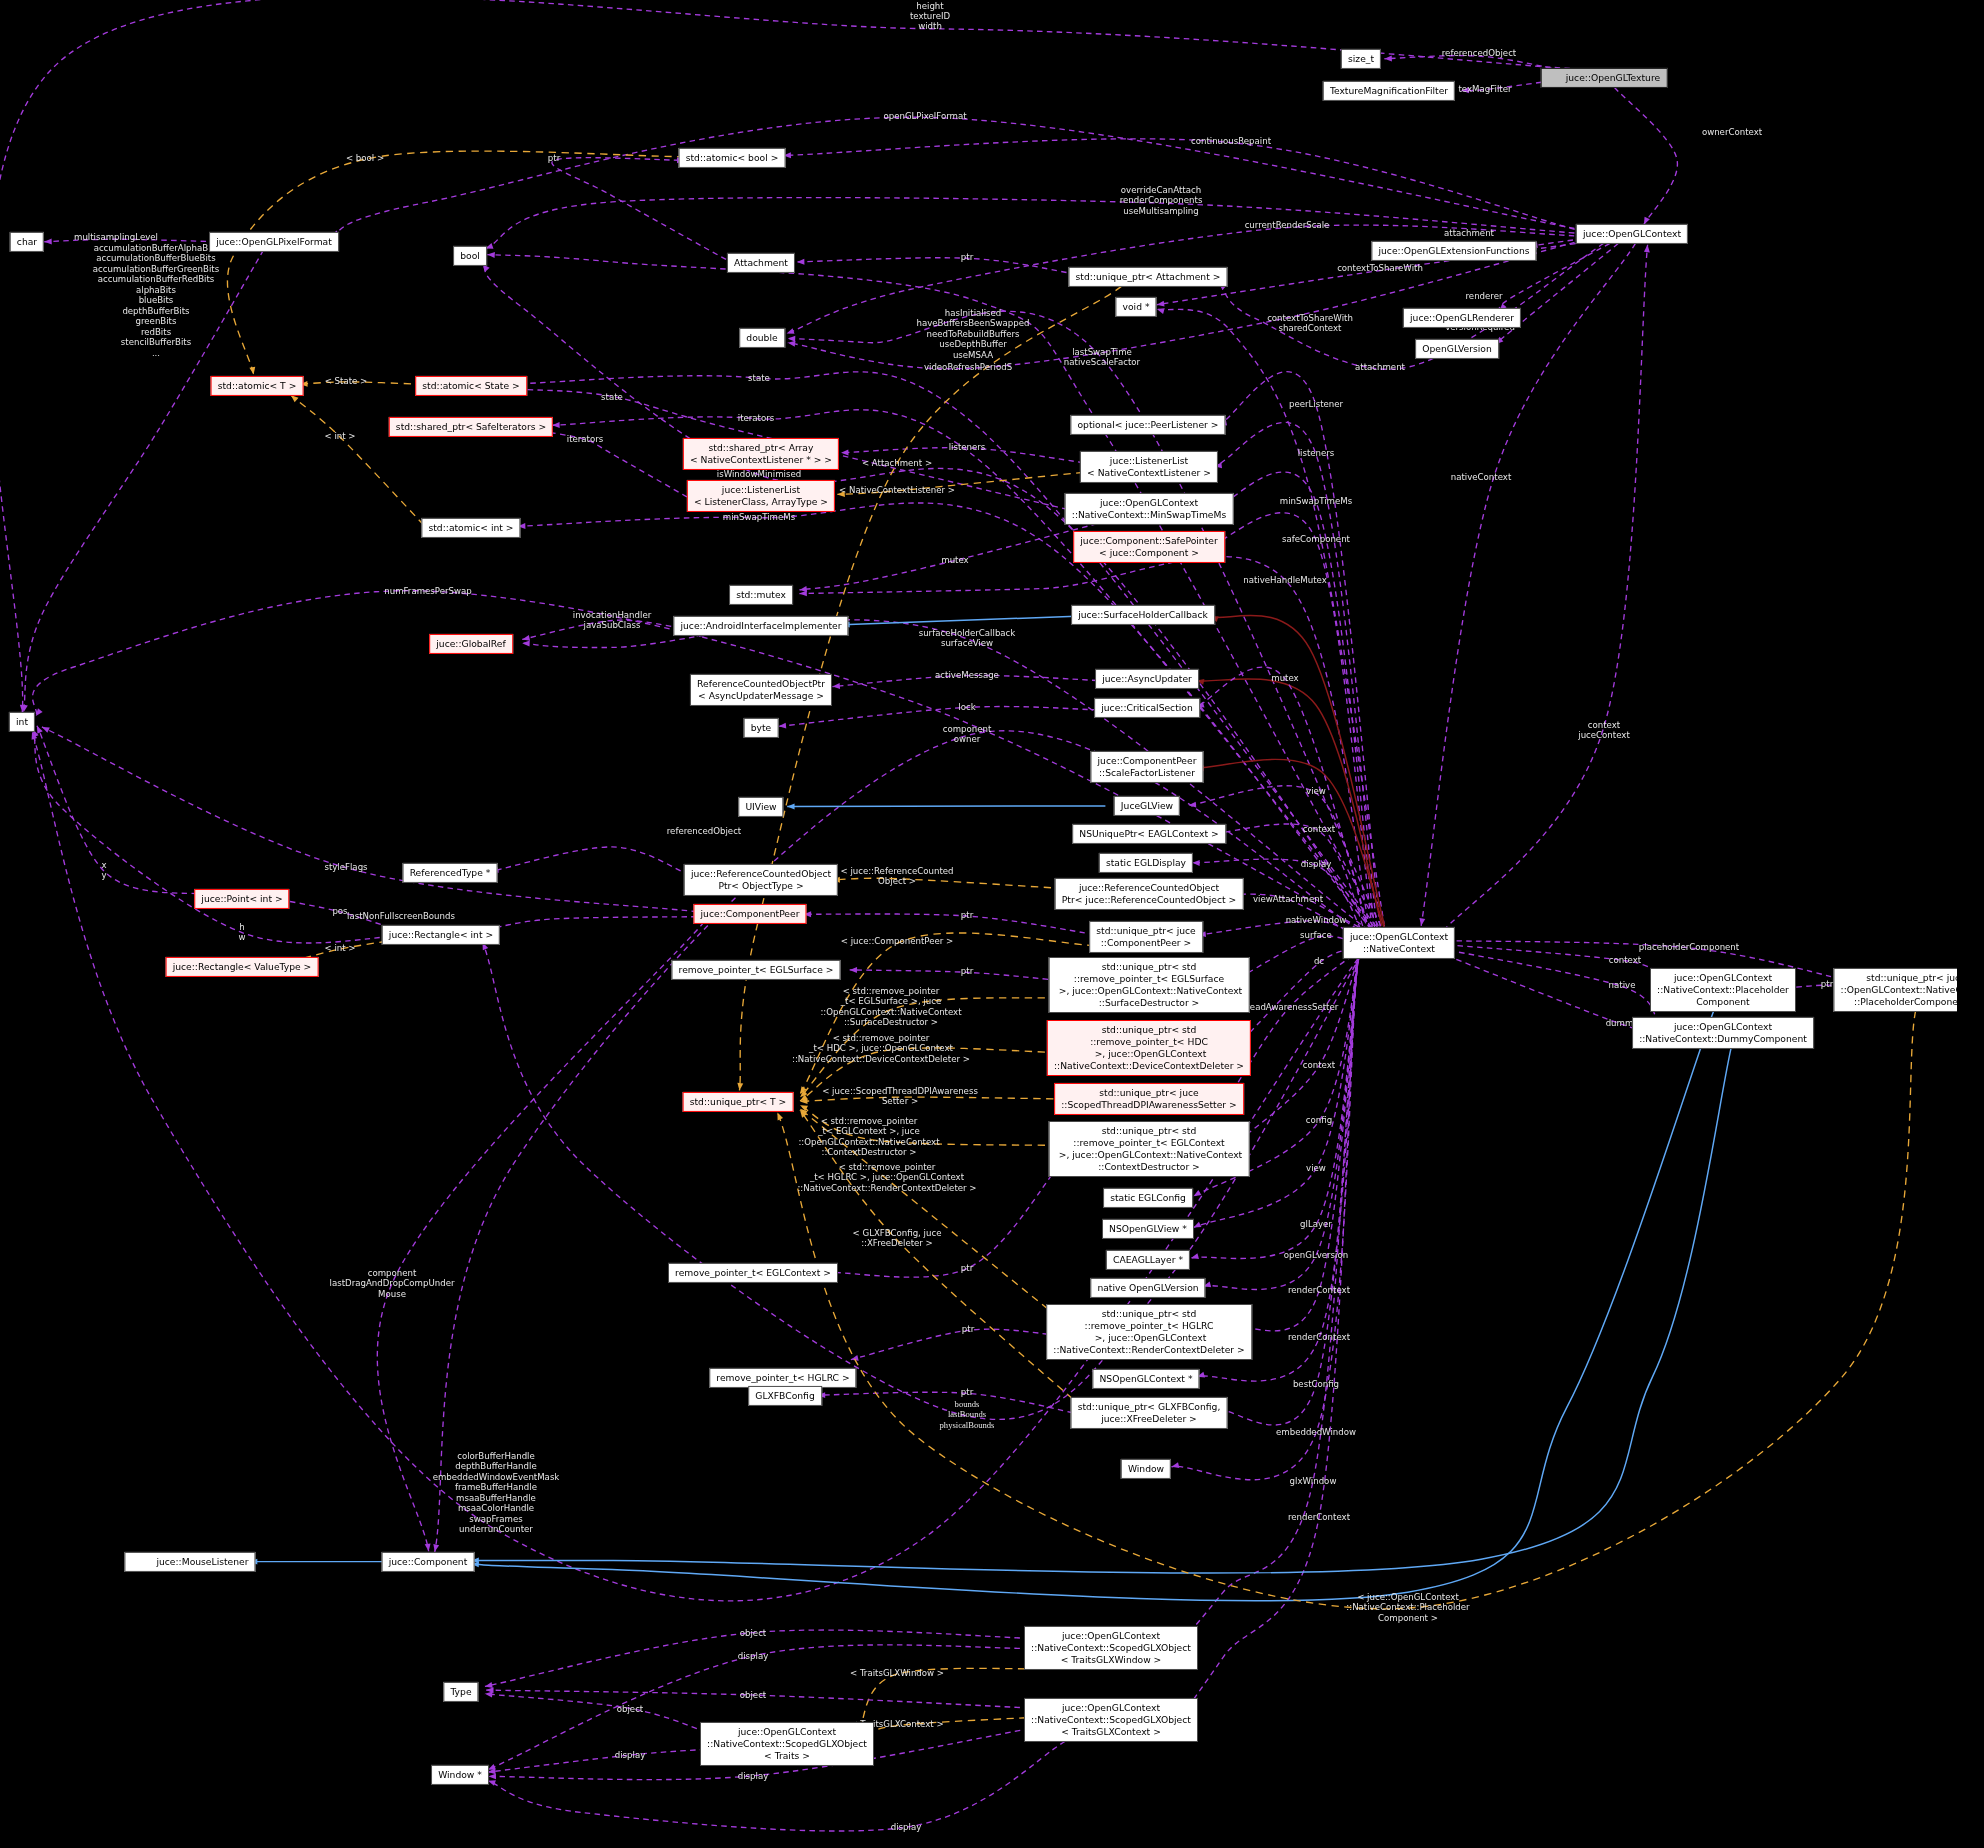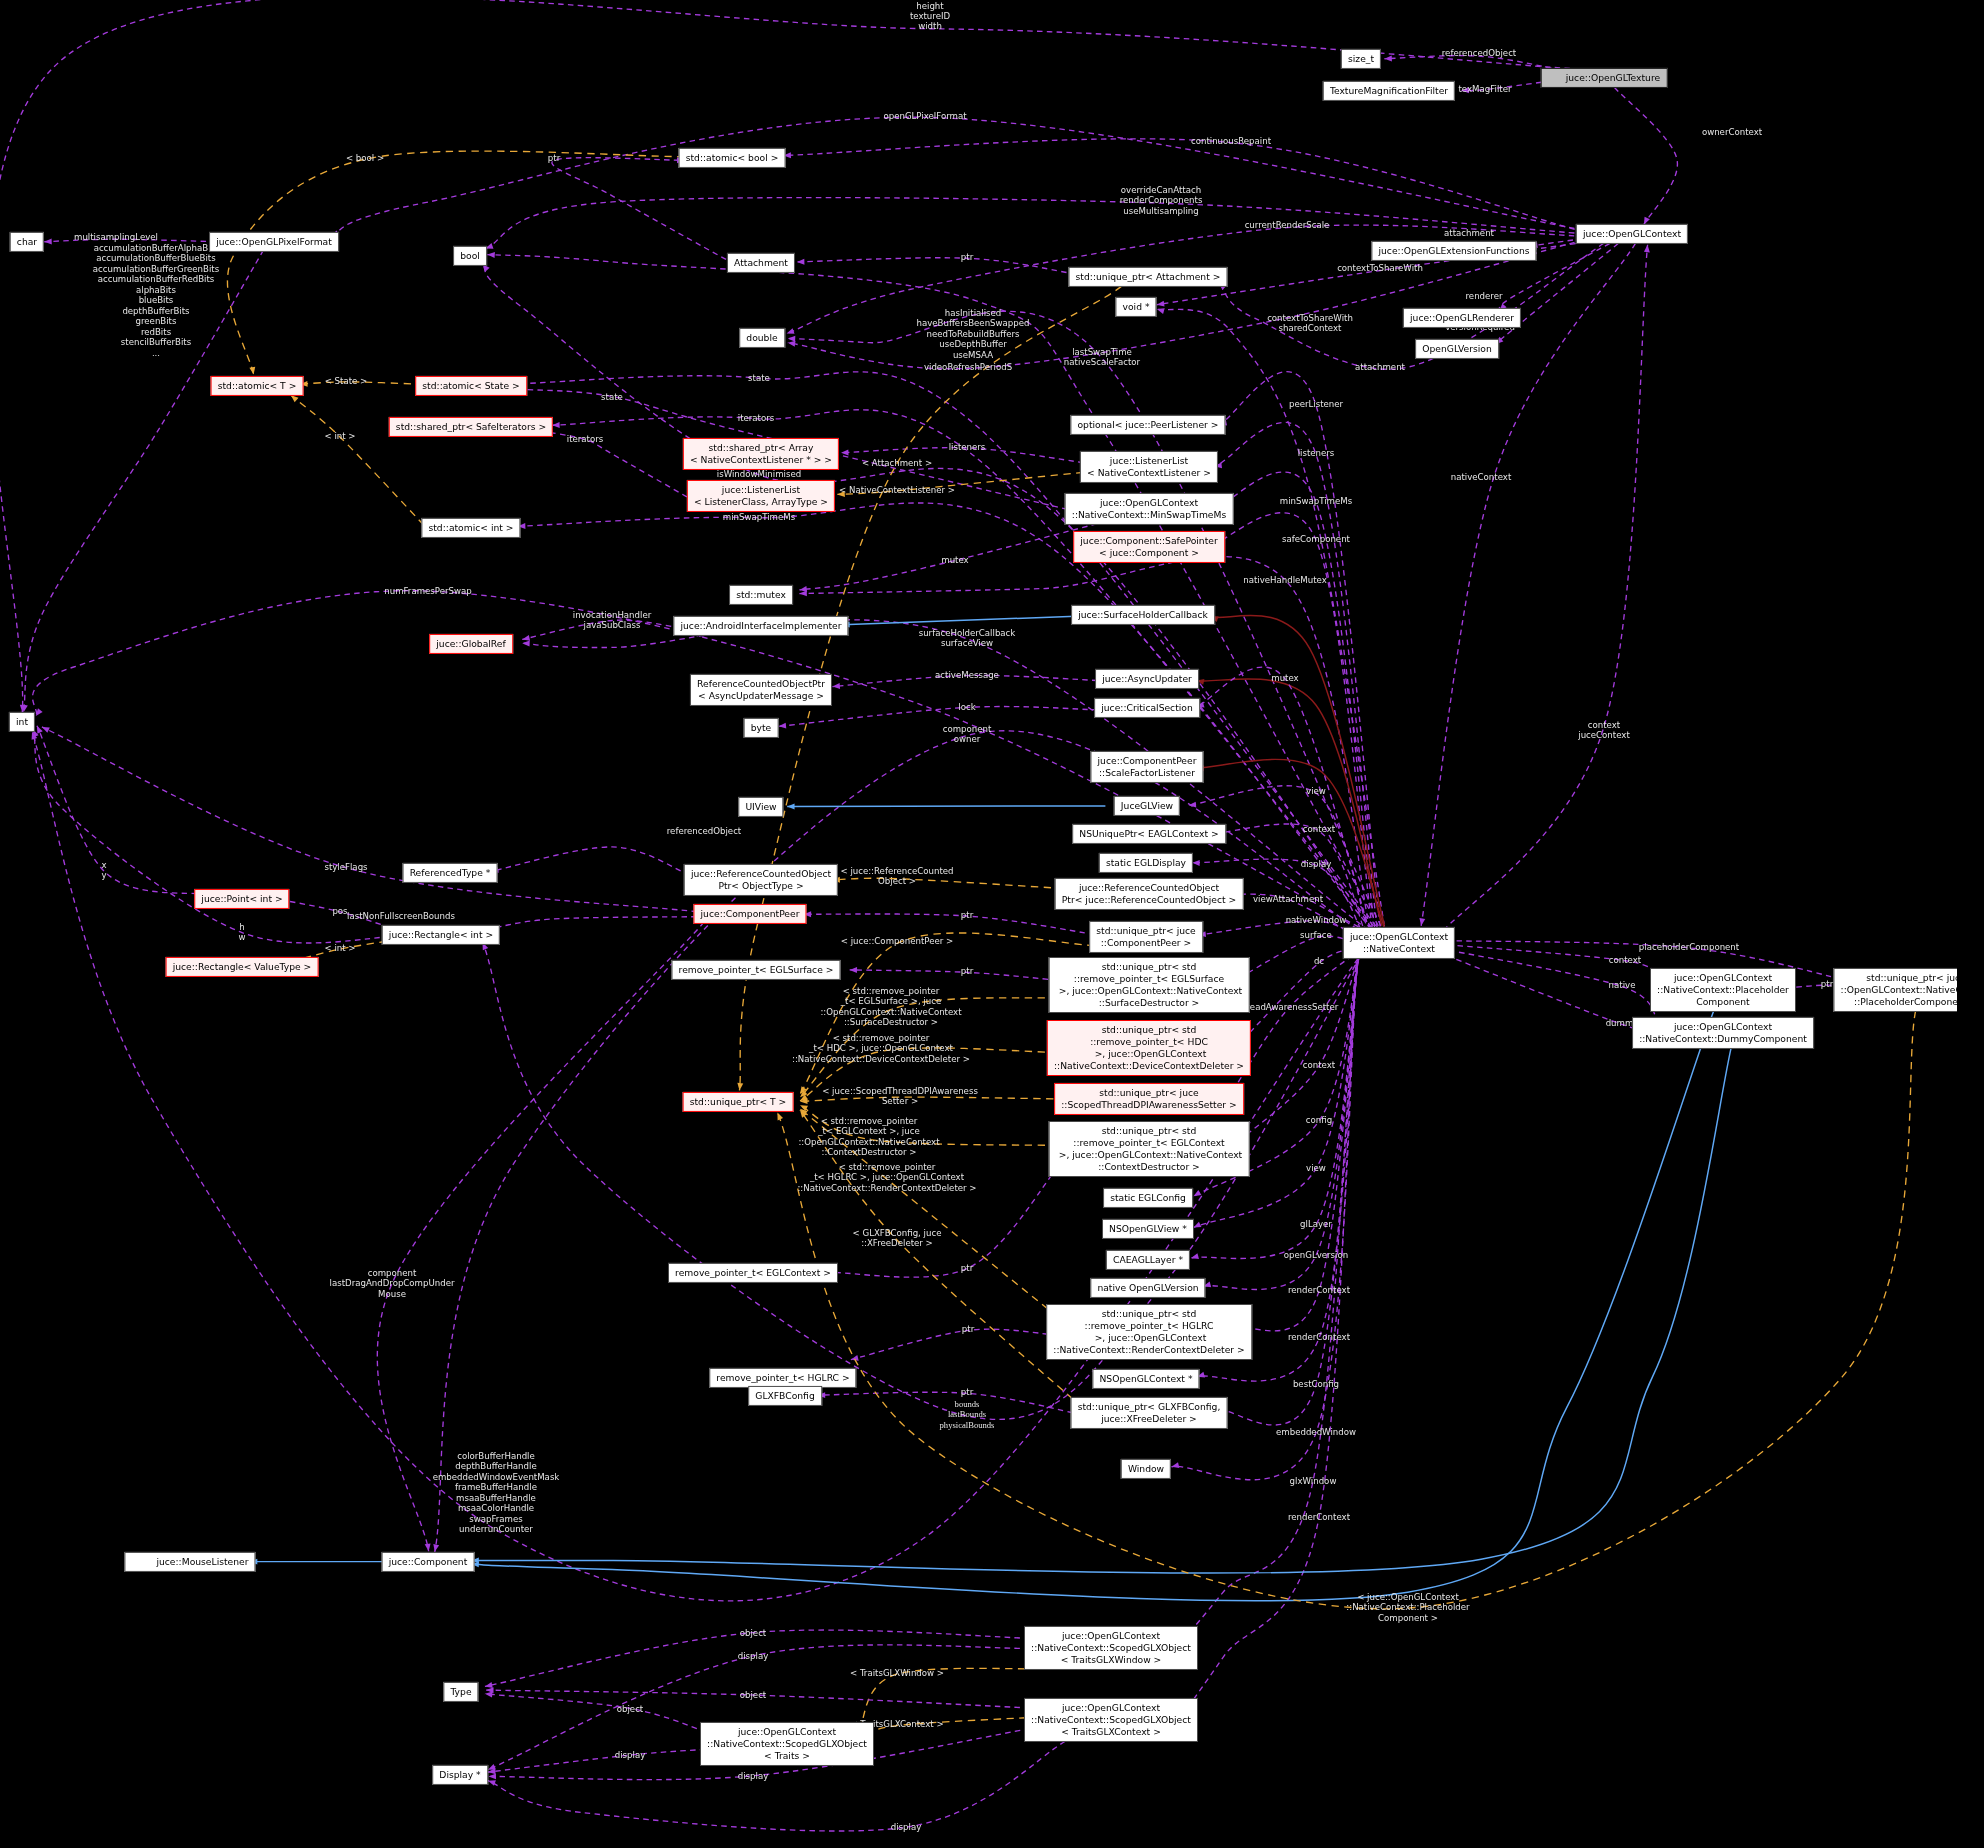--- a/index.html
+++ b/index.html
@@ -497,21 +497,21 @@
 ::PlaceholderComponent &gt;</div>
     <div class="node" style="left: 1723px; top: 1033px;">juce::OpenGLContext
 ::NativeContext::DummyComponent</div>
     <div class="node" style="left: 428px; top: 1562px;">juce::Component</div>
     <div class="node" style="left: 190px; top: 1562px; padding-left: 31px;">juce::MouseListener</div>
     <div class="node" style="left: 22px; top: 722px;">int</div>
     <div class="node r" style="left: 242px; top: 899px;">juce::Point&lt; int &gt;</div>
     <div class="node" style="left: 441px; top: 935px;">juce::Rectangle&lt; int &gt;</div>
     <div class="node r" style="left: 242px; top: 967px;">juce::Rectangle&lt; ValueType &gt;</div>
     <div class="node" style="left: 461px; top: 1692px;">Type</div>
-    <div class="node" style="left: 460px; top: 1775px;">Display *</div>
+    <div class="node" style="left: 460px; top: 1775px;">Window *</div>
     <div class="node" style="left: 787px; top: 1744px;">juce::OpenGLContext
 ::NativeContext::ScopedGLXObject
 &lt; Traits &gt;</div>
     <div class="node" style="left: 1111px; top: 1648px;">juce::OpenGLContext
 ::NativeContext::ScopedGLXObject
 &lt; TraitsGLXWindow &gt;</div>
     <div class="node" style="left: 1111px; top: 1720px;">juce::OpenGLContext
 ::NativeContext::ScopedGLXObject
 &lt; TraitsGLXContext &gt;</div>
   </div>

